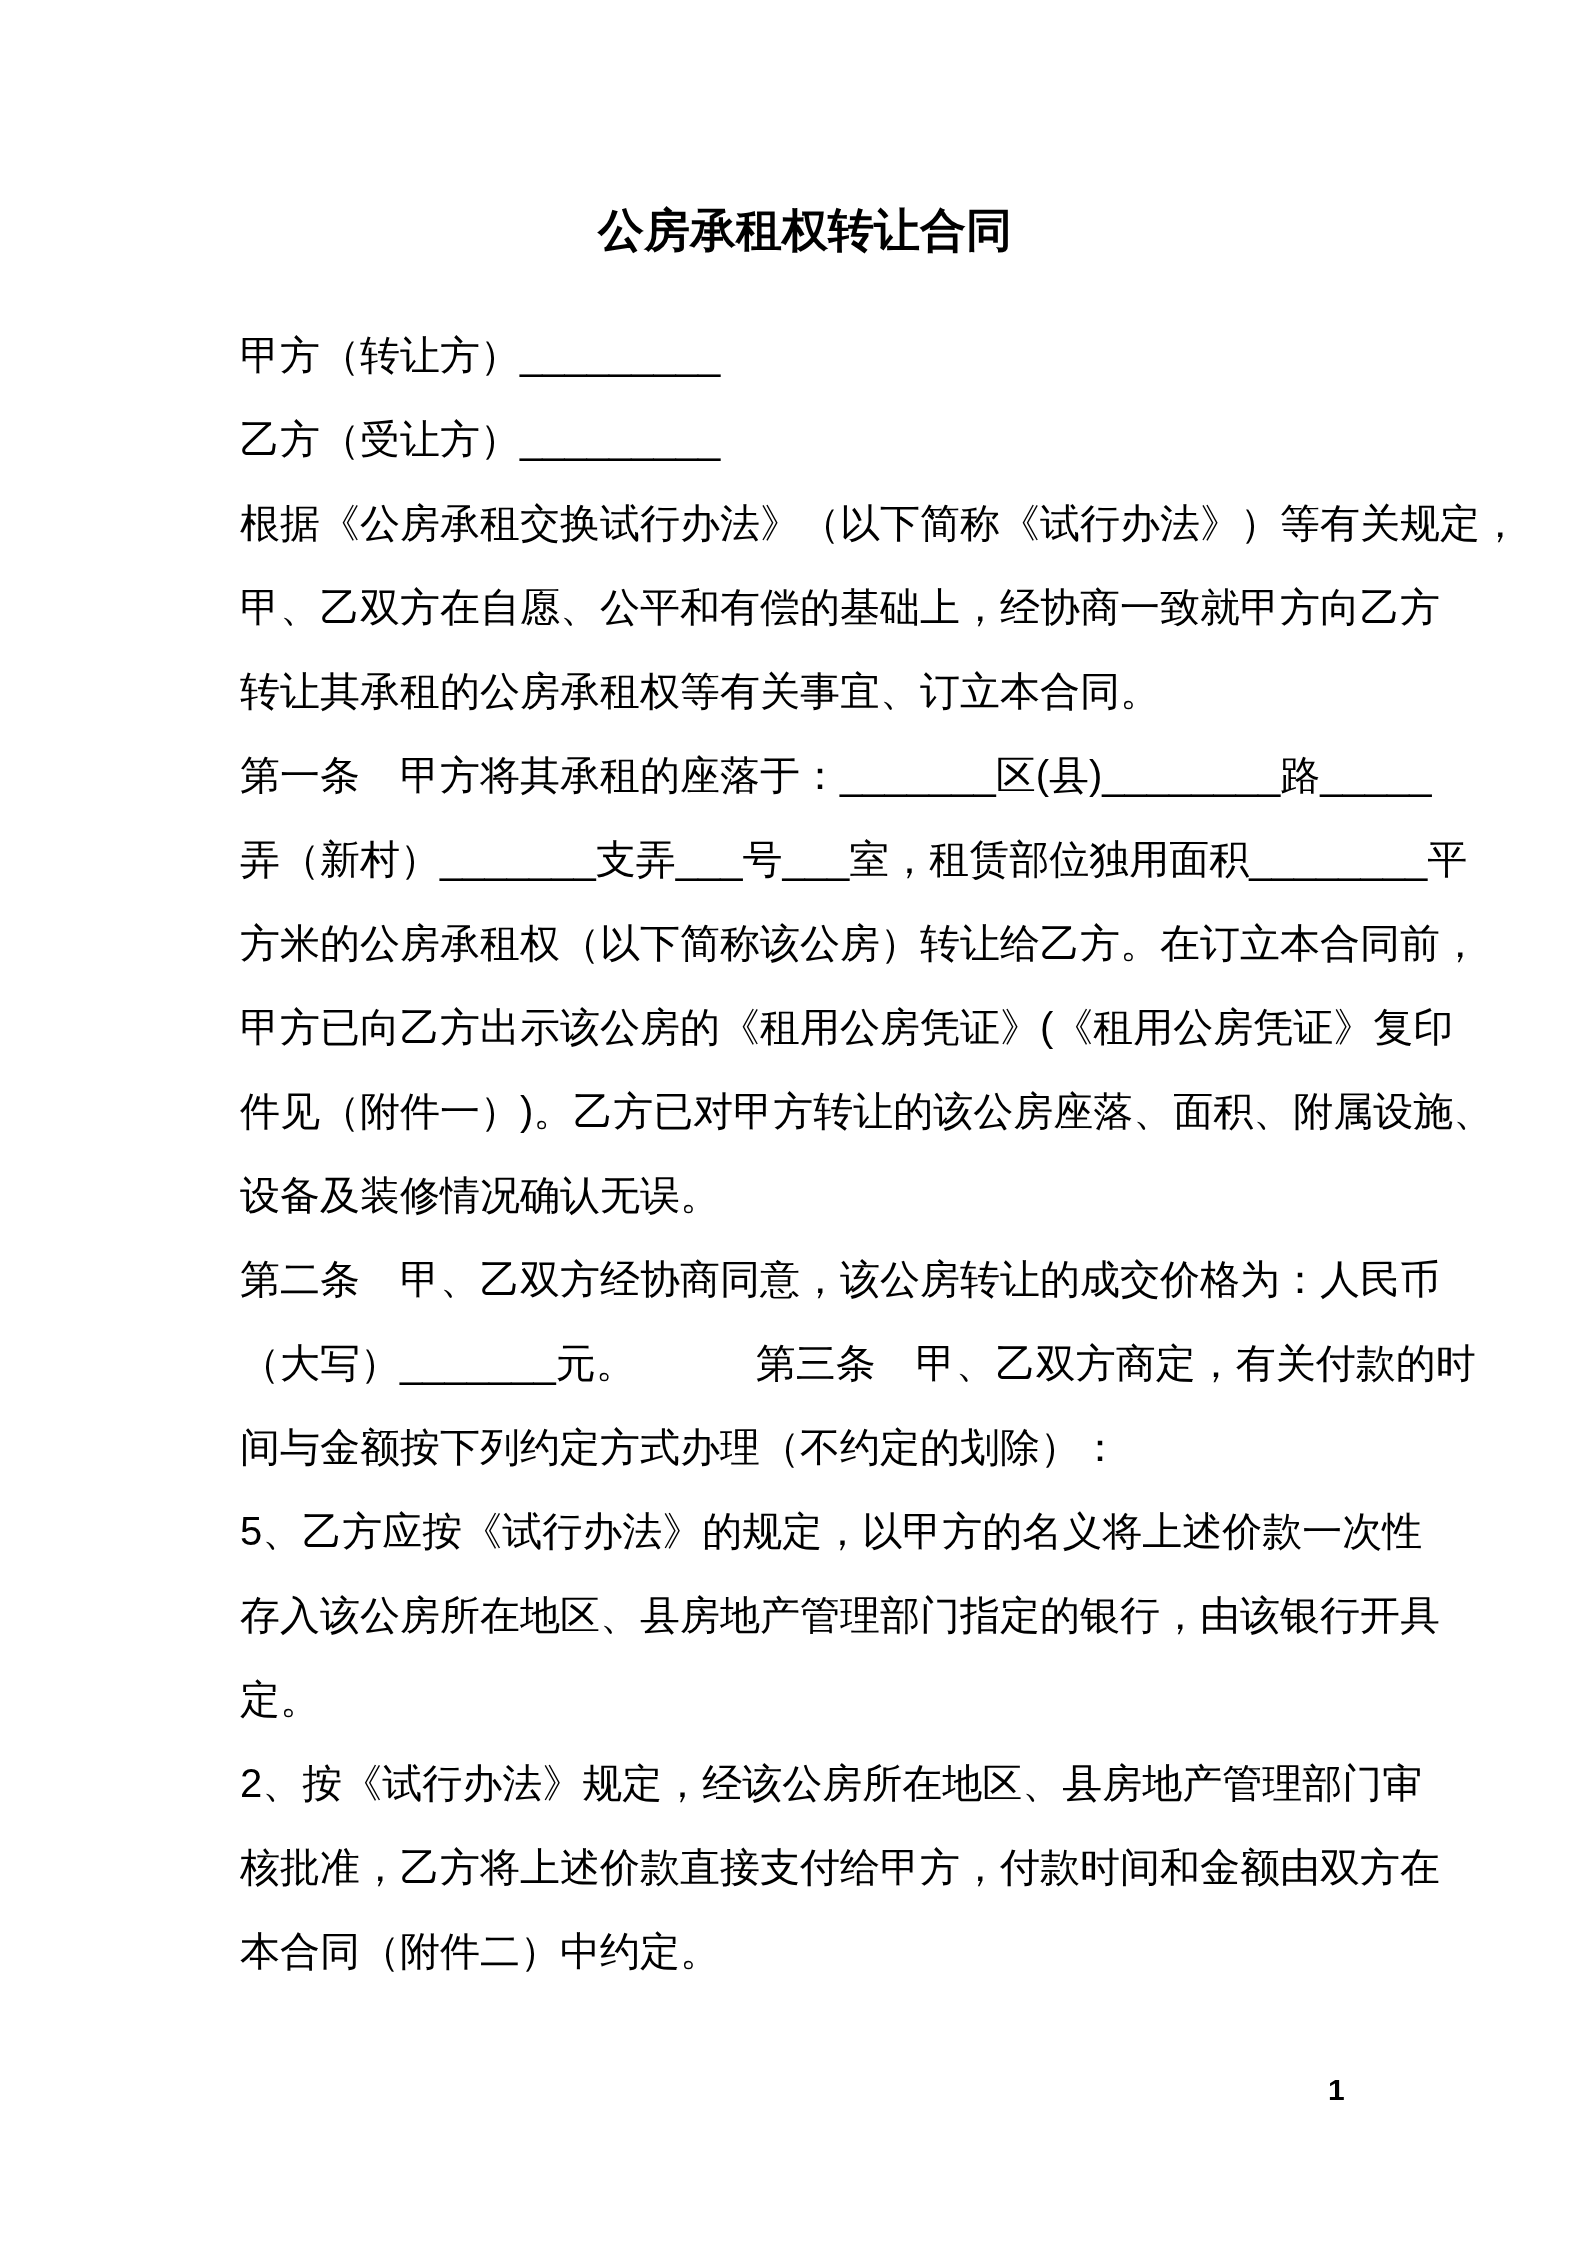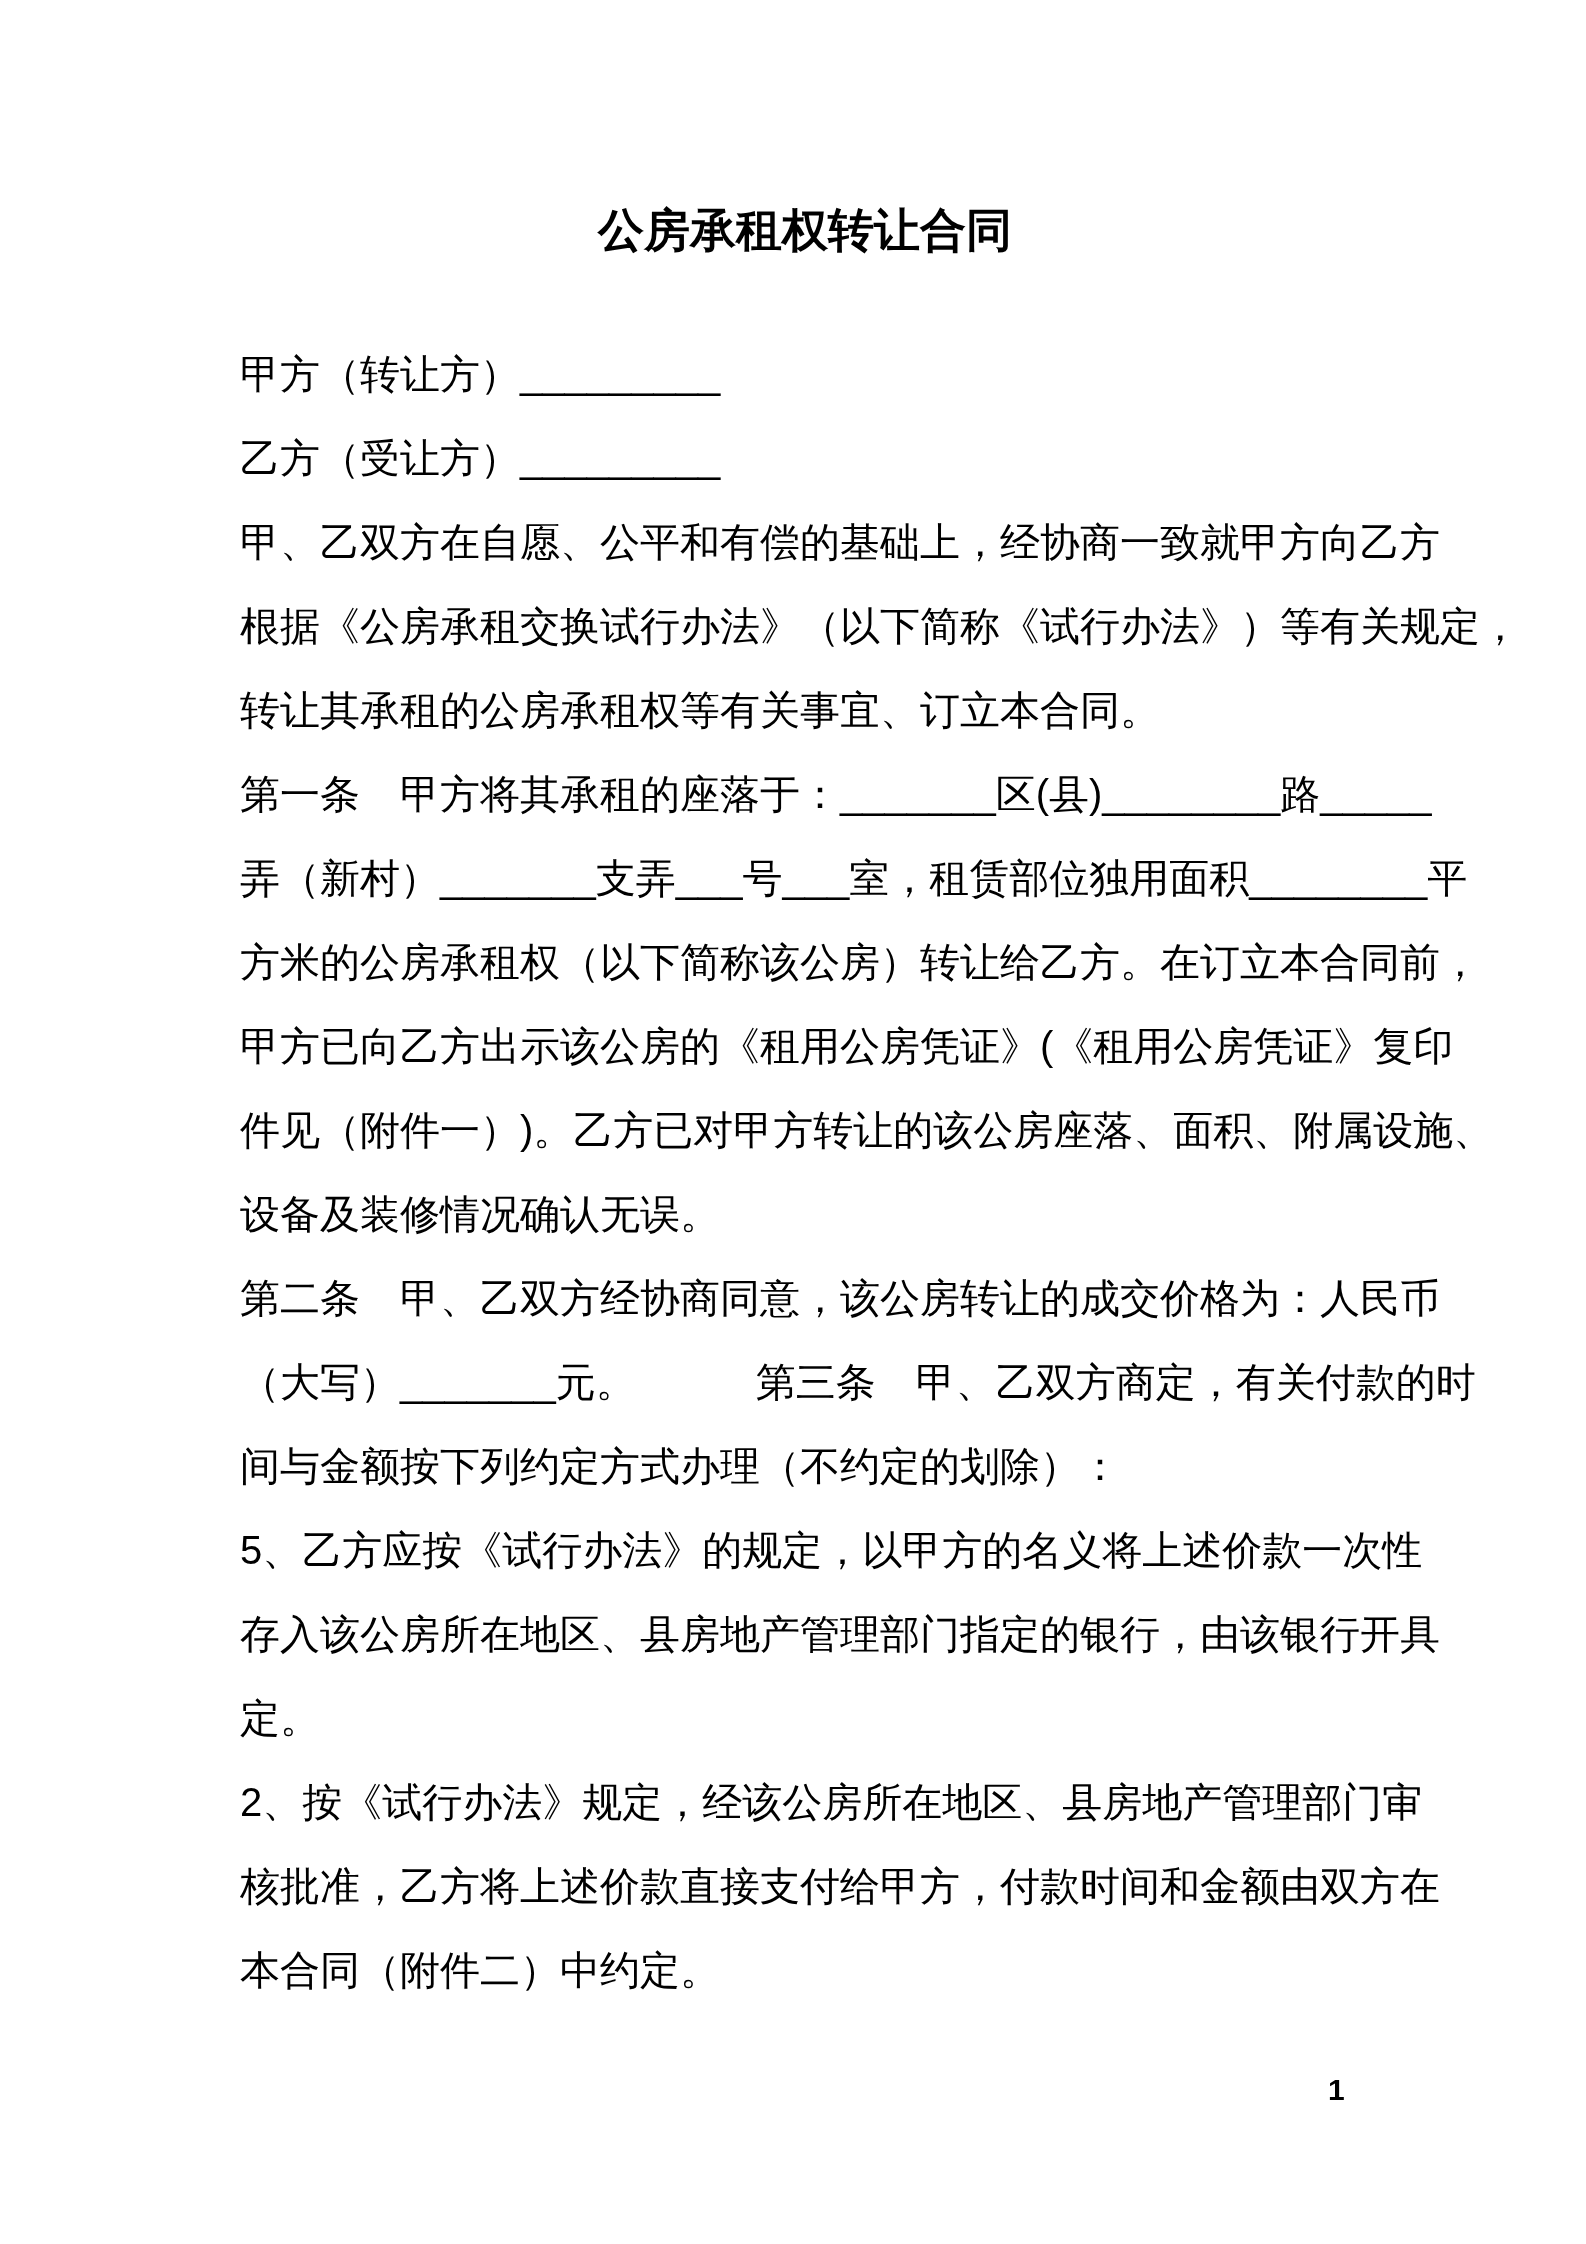--- a/index.html
+++ b/index.html
@@ -23,21 +23,21 @@
     width: 100%;
     margin: 12px;
     text-align: center;
     font-size: 46px;
     font-weight: 700;
     line-height: 60px;
     white-space: nowrap;
   }
   .body-text {
     position: absolute;
-    top: 332px;
+    top: 313px;
     left: 240px;
     width: 1160px;
   }
   .line {
     height: 84px;
     line-height: 84px;
     font-size: 40px;
     white-space: nowrap;
     font-weight: 400;
   }
@@ -52,22 +52,22 @@
 </style>
 </head>
 <body>
 
 <div class="page">
   <h1 class="title">公房承租权转让合同</h1>
 
   <div class="body-text">
     <div class="line">甲方（转让方）_________</div>
     <div class="line">乙方（受让方）_________</div>
+    <div class="line">根据《公房承租交换试行办法》（以下简称《试行办法》）等有关规定，</div>
     <div class="line">甲、乙双方在自愿、公平和有偿的基础上，经协商一致就甲方向乙方</div>
-    <div class="line">根据《公房承租交换试行办法》（以下简称《试行办法》）等有关规定，</div>
     <div class="line">转让其承租的公房承租权等有关事宜、订立本合同。</div>
     <div class="line">第一条　甲方将其承租的座落于：_______区(县)________路_____</div>
     <div class="line">弄（新村）_______支弄___号___室，租赁部位独用面积________平</div>
     <div class="line">方米的公房承租权（以下简称该公房）转让给乙方。在订立本合同前，</div>
     <div class="line">甲方已向乙方出示该公房的《租用公房凭证》(《租用公房凭证》复印</div>
     <div class="line">件见（附件一）)。乙方已对甲方转让的该公房座落、面积、附属设施、</div>
     <div class="line">设备及装修情况确认无误。</div>
     <div class="line">第二条　甲、乙双方经协商同意，该公房转让的成交价格为：人民币</div>
     <div class="line">（大写）_______元。　　　第三条　甲、乙双方商定，有关付款的时</div>
     <div class="line">间与金额按下列约定方式办理（不约定的划除）：</div>

